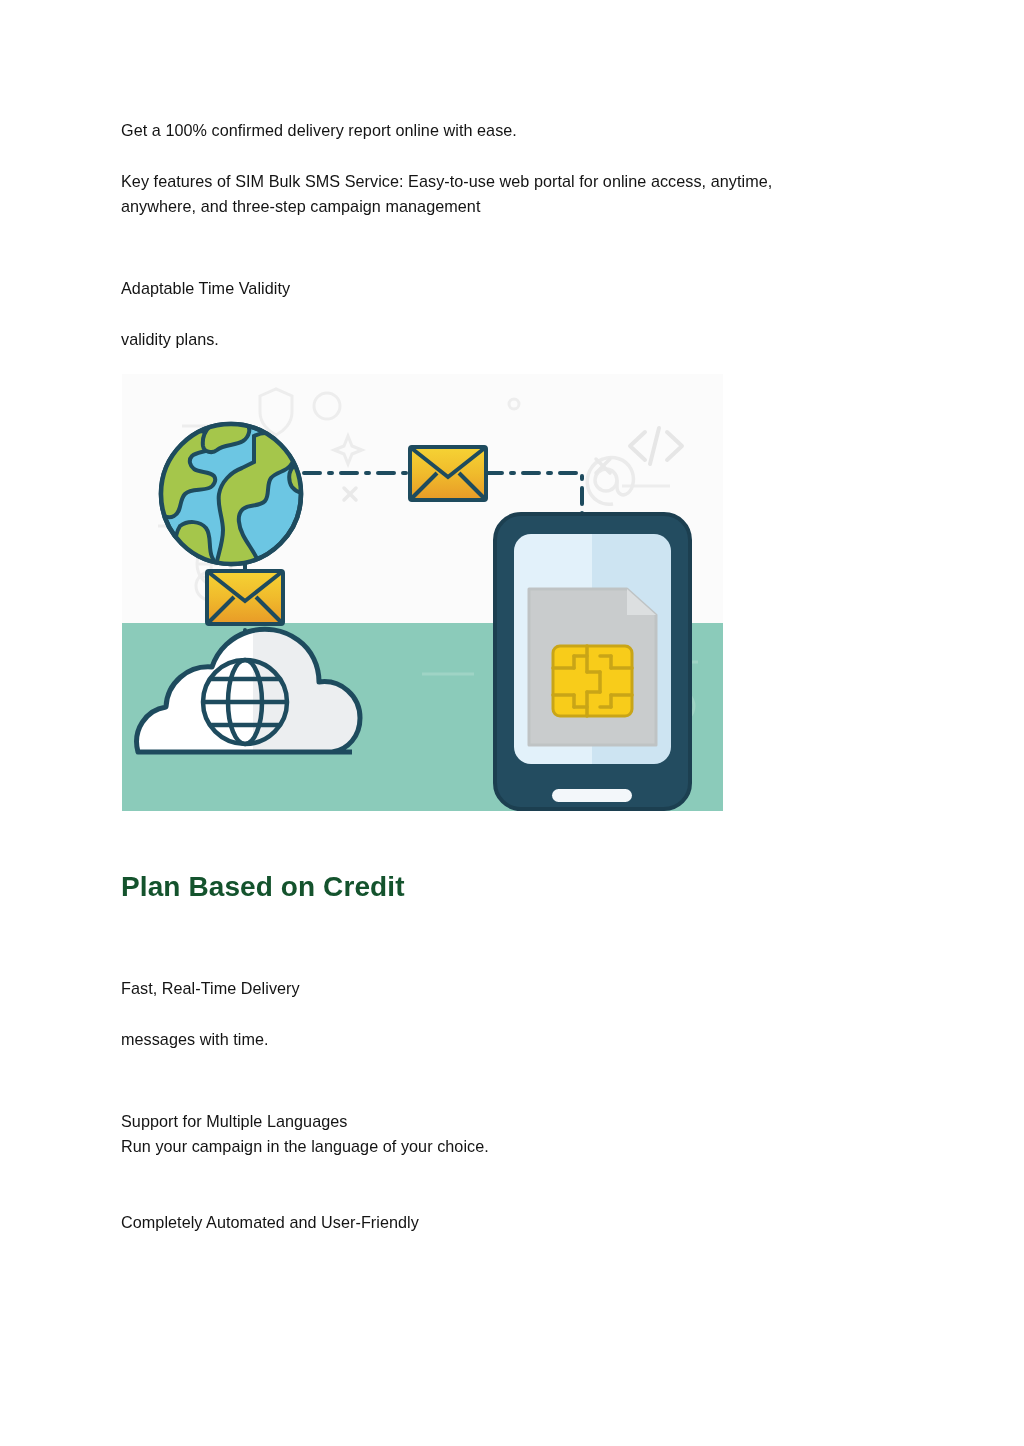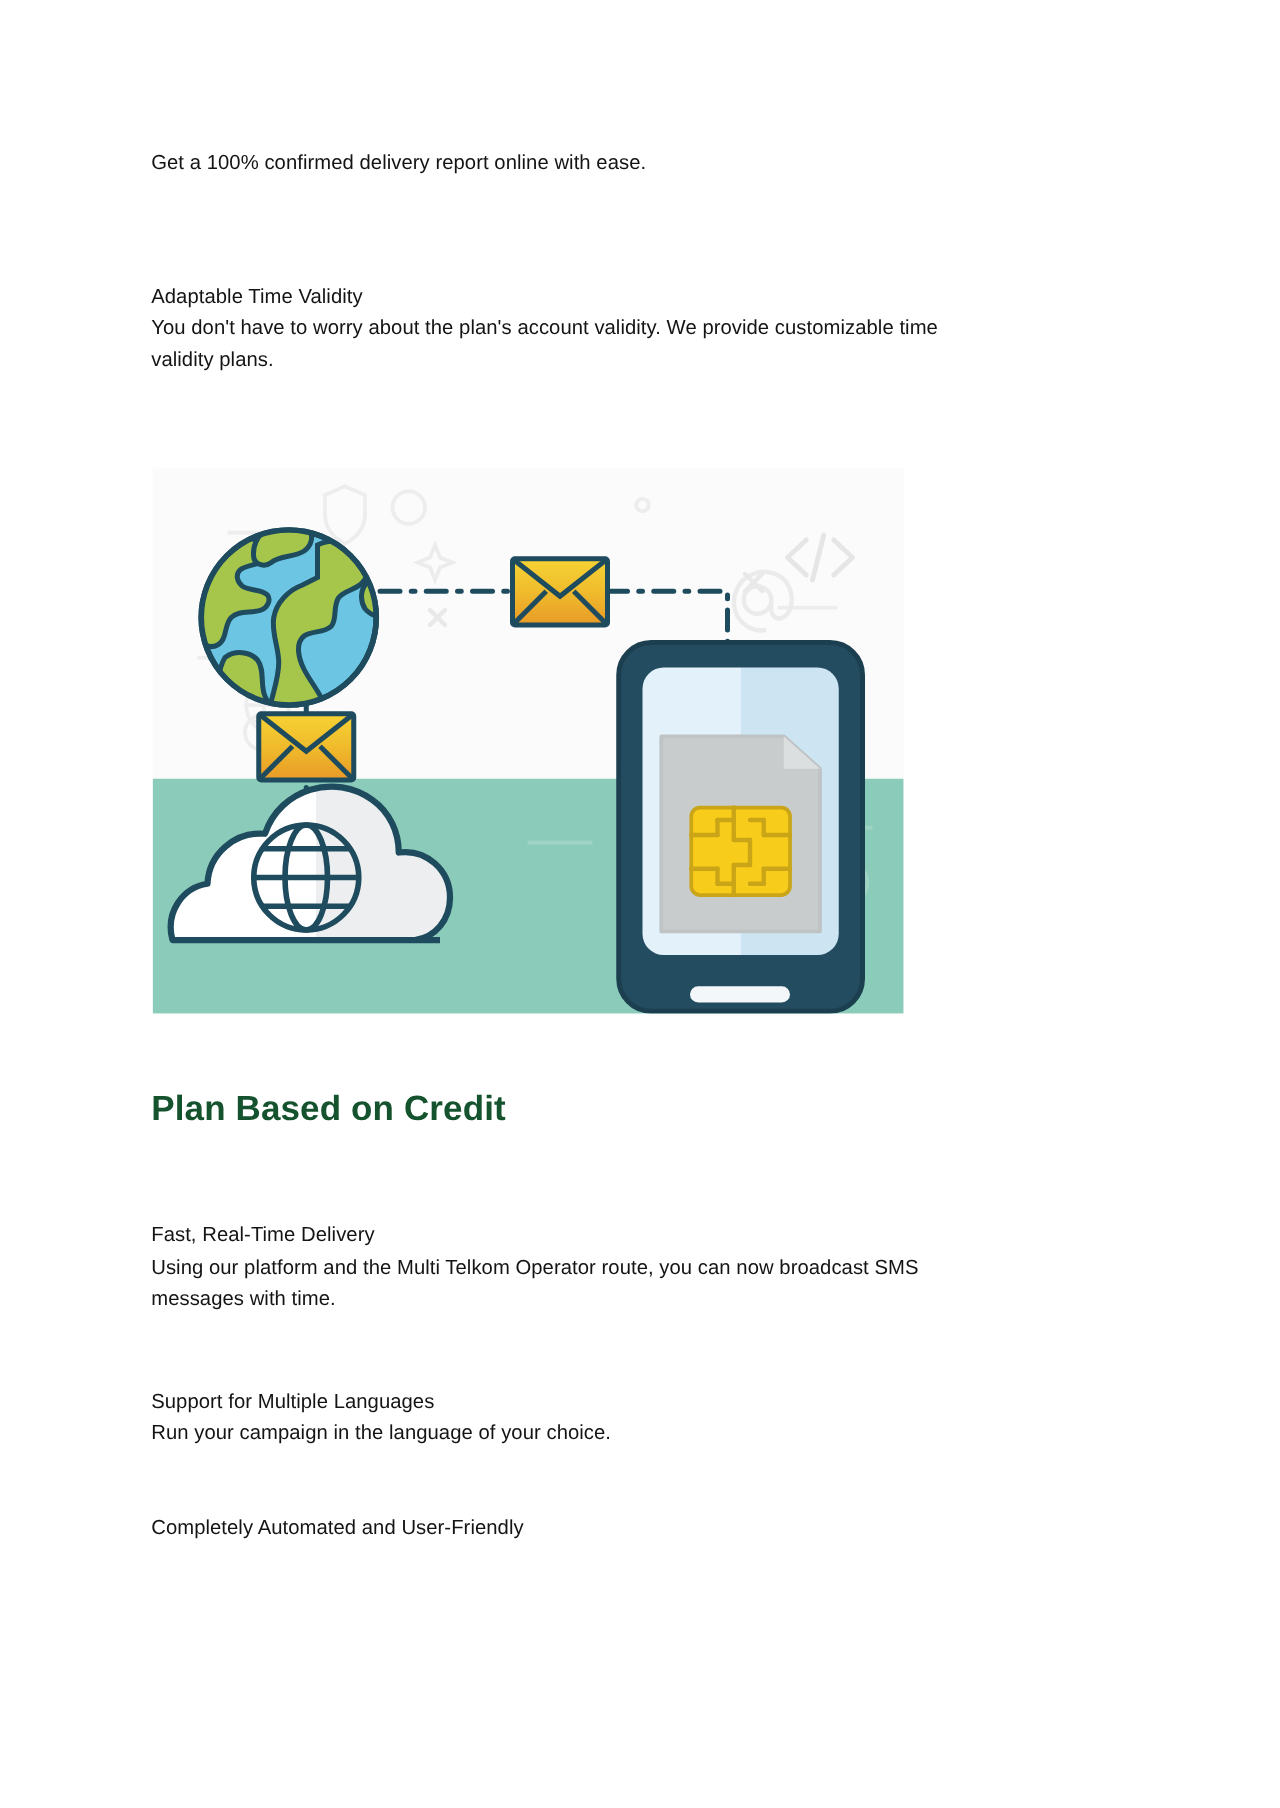--- a/index.html
+++ b/index.html
@@ -68,24 +68,25 @@
 <body>
 
 <div class="page">
 
   <div class="content">
 
     <p class="para"><span>Get a 100% confirmed delivery report online with ease.</span></p>
 
     <div class="gap-s"></div>
 
+    <p class="para"><span>Key features of SIM Bulk SMS Service: Easy-to-use web portal for online access, anytime,</span><br><span>anywhere, and three-step campaign management</span></p>
 
     <div class="gap-l"></div>
 
-    <p class="para"><span>Adaptable Time Validity</span><br><span>You don't have to worry about the plan's account validity. We provide customizable time</span><br><span>validity plans.</span></p>
+    <p class="para"><span>Adaptable Time Validity</span><br><br><span>validity plans.</span></p>
 
   </div>
 
   <div class="illustration">
     <svg class="illo-svg" viewBox="0 0 601 437" xmlns="http://www.w3.org/2000/svg">
       <defs>
         <linearGradient id="shadeWhite" x1="0" y1="0" x2="1" y2="0">
           <stop offset="0" stop-color="#ffffff"></stop>
           <stop offset="0.52" stop-color="#ffffff"></stop>
           <stop offset="0.52" stop-color="#eceef0"></stop>
@@ -269,21 +270,21 @@
 
   <div class="content" style="top: 873px;">
 
     <h2 class="section-heading">Plan Based on Credit</h2>
 
     <div class="gap-m"></div>
 
 
     <div class="gap-s"></div>
 
-    <p class="para"><span>Fast, Real-Time Delivery</span><br><span>Using our platform and the Multi Telkom Operator route, you can now broadcast SMS</span><br><span>messages with time.</span></p>
+    <p class="para"><span>Fast, Real-Time Delivery</span><br><br><span>messages with time.</span></p>
 
     <div class="gap-l"></div>
 
     <p class="para"><span>Support for Multiple Languages</span><br><span>Run your campaign in the language of your choice.</span></p>
 
     <div class="gap-s"></div>
 
 
     <div class="gap-s"></div>
 

